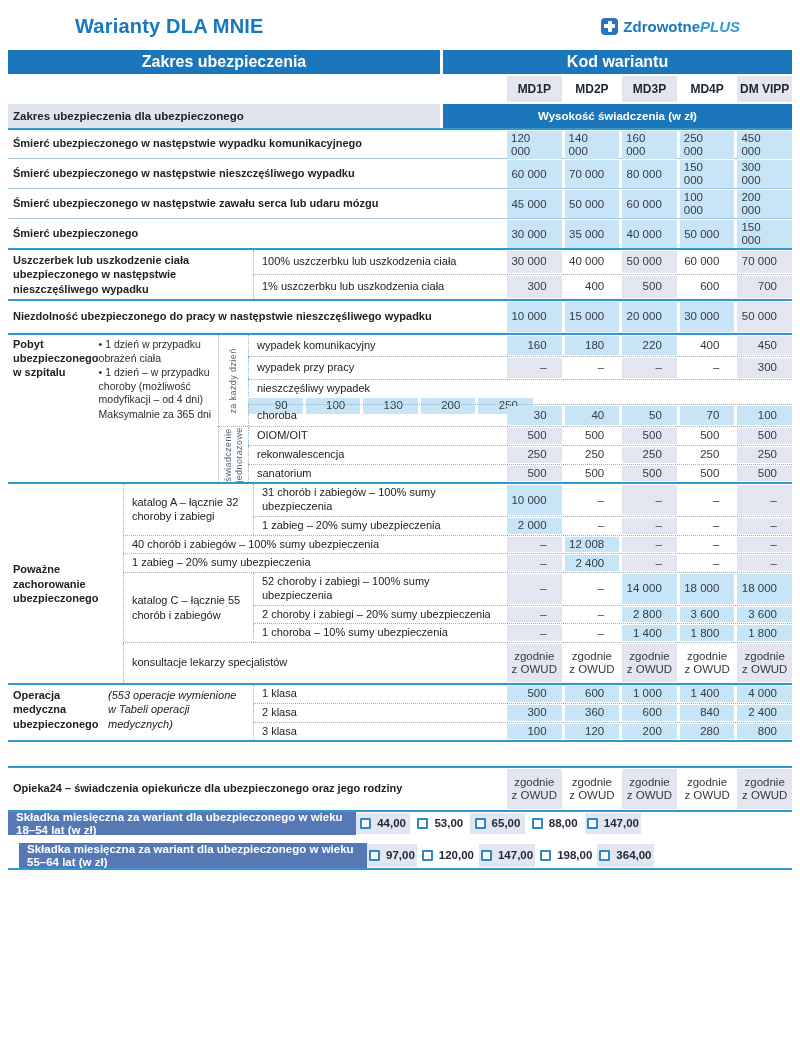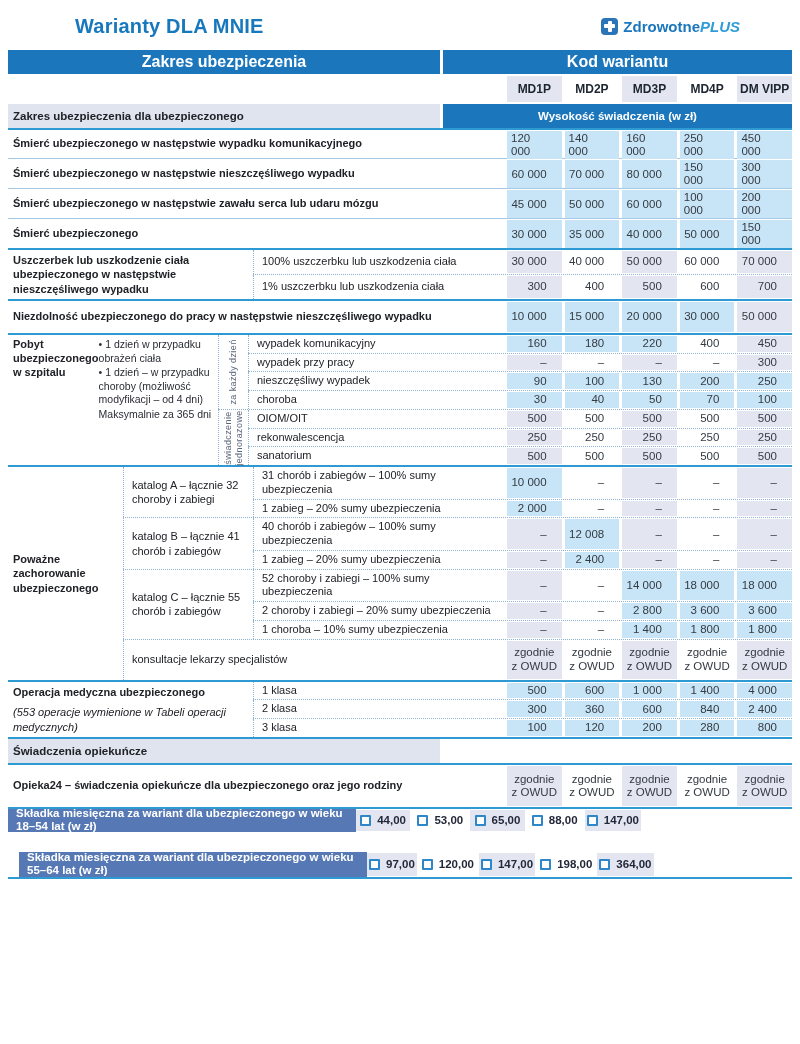--- a/index.html
+++ b/index.html
@@ -47,21 +47,21 @@
   .hrow2 .vals .vh{display:flex;align-items:center;justify-content:center;
     font-weight:bold;font-size:12px;color:#1c2530;}
   .hrow3{display:flex;gap:3px;height:24px;}
   .hsec{width:432px;background:var(--section_bar_bg);display:flex;align-items:center;
     padding-left:5px;font-size:11.5px;font-weight:bold;}
   .hben{flex:1;background:var(--accent_dark_blue);color:#fff;font-weight:bold;font-size:11.5px;
     display:flex;align-items:center;justify-content:center;}
   
   .sec{border-top:2px solid var(--line_strong);}
   .sec.thin{border-top:1px solid var(--line_light);}
-  .sec.nogap{border-top:none;margin-top:20px;padding-left:11px;}
+  .sec.nogap{border-top:none;margin-top:8px;padding-left:11px;}
   
   .left{flex:none;display:flex;align-items:center;padding:3px 6px 3px 5px;
     font-size:11px;line-height:1.3;}
   .subrows{flex:1;display:flex;flex-direction:column;}
   .subrow{display:flex;flex:1;}
   .subrow + .subrow{border-top:1px dotted var(--dotted);}
   .sub{flex:1;display:flex;align-items:center;padding:2px 6px 2px 8px;
     font-size:11px;line-height:1.25;border-left:1px dotted var(--dotted);}
   .vert{width:30px;flex:none;position:relative;border-left:1px dotted var(--dotted);}
   .vert span{position:absolute;left:50%;top:50%;
@@ -316,21 +316,21 @@
                       <span>–</span>
                     </div>
                     <div class="val bg-w">
                       <span>–</span>
                     </div>
                     <div class="val bg-g">
                       <span>300</span>
                     </div>
                   </div>
                 </div>
-                <div class="subrow" style="height: 25px;">
+                <div class="subrow" style="height: 25px; flex-direction: column;">
                   <div class="sub">nieszczęśliwy wypadek</div>
                   <div class="vals">
                     <div class="val bg-b">
                       <span>90</span>
                     </div>
                     <div class="val bg-b">
                       <span>100</span>
                     </div>
                     <div class="val bg-b">
                       <span>130</span>
@@ -476,21 +476,20 @@
                       <span>–</span>
                     </div>
                     <div class="val bg-g">
                       <span>–</span>
                     </div>
                   </div>
                 </div>
               </div>
             </div>
             <div class="catgrp">
-              <div class="cat">katalog B – łącznie 41 chorób i zabiegów</div>
               <div class="subrows">
                 <div class="subrow" style="height: 38px;">
                   <div class="sub">40 chorób i zabiegów – 100% sumy ubezpieczenia</div>
                   <div class="vals">
                     <div class="val bg-g">
                       <span>–</span>
                     </div>
                     <div class="val bg-b">
                       <span>12 008</span>
                     </div>
@@ -610,21 +609,21 @@
                   </div>
                   <div class="val bg-g ctr">
                     <span>zgodnie z OWUD</span>
                   </div>
                 </div>
               </div>
             </div>
           </div>
         </div>
         <div class="row sec">
-          <div class="left bold" style="width: 245px; flex-direction: column; align-items: flex-start; justify-content: space-between;">
+          <div class="left bold" style="width: 245px; align-items: flex-start; justify-content: space-between;">
             <div>Operacja medyczna ubezpieczonego</div>
             <div class="note">(553 operacje wymienione w Tabeli operacji medycznych)</div>
           </div>
           <div class="subrows">
             <div class="subrow" style="height: 28px;">
               <div class="sub">1 klasa</div>
               <div class="vals">
                 <div class="val bg-b">
                   <span>500</span>
                 </div>
@@ -678,21 +677,20 @@
                   <span>280</span>
                 </div>
                 <div class="val bg-b">
                   <span>800</span>
                 </div>
               </div>
             </div>
           </div>
         </div>
         <div class="row sec" style="height: 26px;">
-          <div class="barlbl">Świadczenia opiekuńcze</div>
           <div class="vals">
             <div class="val bg-w">
               <span></span>
             </div>
             <div class="val bg-w">
               <span></span>
             </div>
             <div class="val bg-w">
               <span></span>
             </div>

